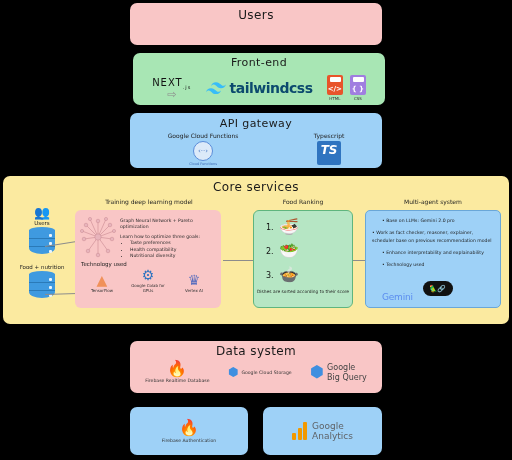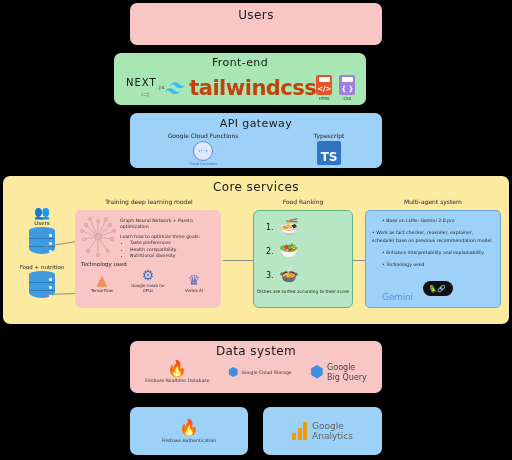--- a/index.html
+++ b/index.html
@@ -25,34 +25,34 @@
   
   #users-band {
     left: 130px; top: 3px; width: 252px; height: 42px;
     background: #f9c6c6;
   }
   #users-band .band-title { margin-top: 5px; font-size: 12px; }
   #users-band .users-sub { margin-top: 7px; font-size: 7px; text-align:center; color:#262626; }
 
   
   #frontend-band {
-    left: 114px; top: 53px; width: 252px; height: 52px;
+    left: 133px; top: 53px; width: 252px; height: 52px;
     background: #a8e6b4;
   }
   #frontend-band .band-title { margin-top: 3px; font-size: 11px; }
   .fe-row {
     display: flex; align-items: center; justify-content: space-around;
     margin-top: 3px; padding: 0 12px; height: 32px;
   }
   .next-wrap { display:flex; flex-direction:column; align-items:center; }
   .next-text { font-size: 10px; letter-spacing: 1px; color: #111; }
   .next-text sub { font-size: 5px; }
   .arrow-down { font-size: 11px; color: #8d8d8d; line-height: 9px; }
   .tw-wrap { display: flex; align-items: center; gap: 4px; }
-  .tw-name { font-size: 21px; font-weight: 700; color: #c2410c; letter-spacing: -.5px; }
+  .tw-name { font-size: 14px; font-weight: 700; color: #0c4a6e; letter-spacing: -.5px; }
   .file-icons { display: flex; gap: 7px; align-items: flex-start; }
   .file-ico { display:flex; flex-direction:column; align-items:center; }
   .file-box {
     width: 16px; height: 20px; border-radius: 2px;
     position: relative; display:flex; align-items:center; justify-content:center;
     font-size: 7px; color: #fff; font-weight: 700;
   }
   .file-box::before {
     content:""; position:absolute; top:2px; left:3px;
     width:11px; height:5px; background:#fff; border-radius:1px;
@@ -74,21 +74,21 @@
   .gcf-ico {
     width: 20px; height: 20px; border-radius: 50%;
     border: 1.5px solid #5b8dd9; background:#dceaf9;
     display:flex; align-items:center; justify-content:center;
     font-size:7px; color:#4a79c4;
   }
   .gcf-cap { font-size:3.5px; color:#3c6bb5; margin-top:1px; text-align:center; line-height:4px;}
   .ts-box {
     width: 24px; height: 24px; background:#2f74c0; border-radius:2px;
     color:#fff; font-size:12px; font-weight:700;
-    display:flex; align-items:flex-end; justify-content:center; padding-bottom:1px;
+    display:flex; align-items:flex-end; justify-content:center; padding-bottom:8px;font-style:italic;
   }
 
   
   #core-band {
     left: 3px; top: 176px; width: 506px; height: 148px;
     background: #fbeaa0;
   }
   #core-band .band-title { margin-top: 4px; font-size: 12px; }
 
   .core-inner { position: relative; width:100%; height: 126px; }

